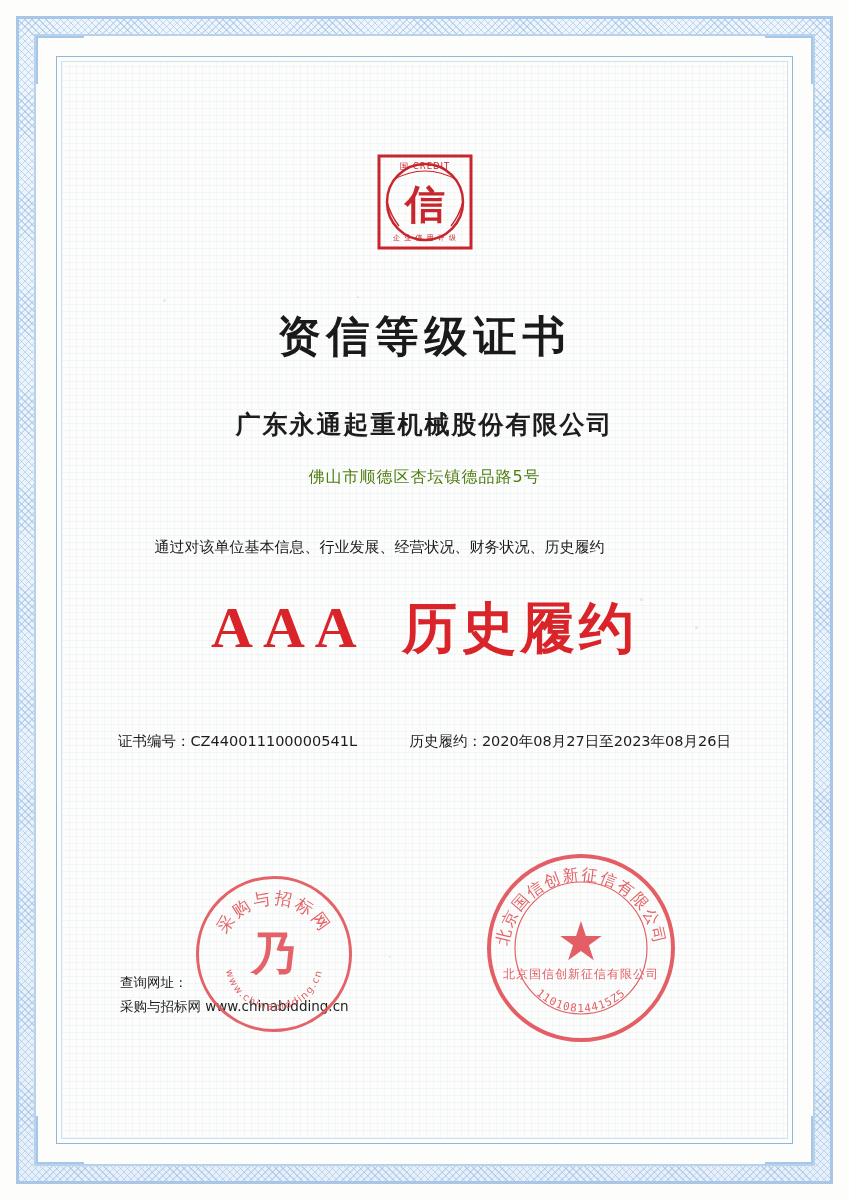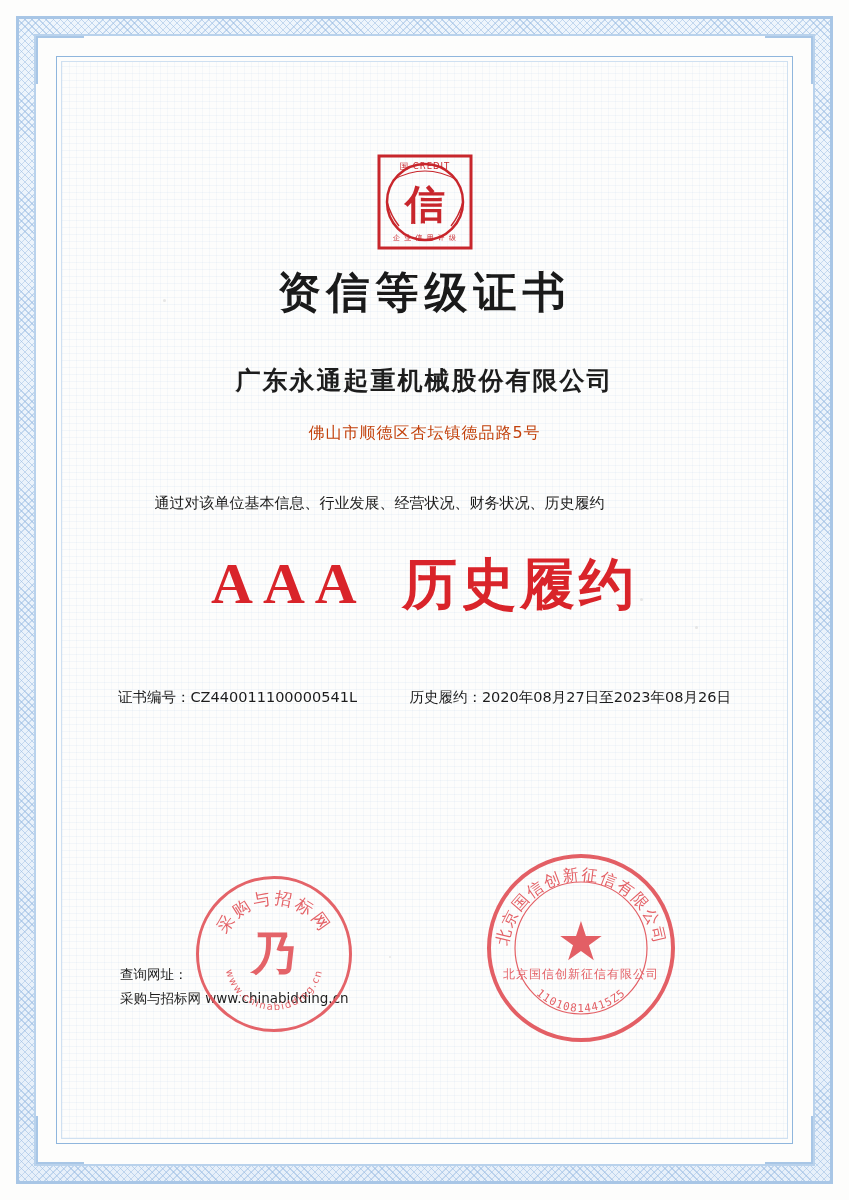--- a/index.html
+++ b/index.html
@@ -85,41 +85,42 @@
 
   
   .emblem {
     margin: 70px auto 0;
     width: 124px;
     height: 124px;
     position: relative;
   }
 
   .title {
+    margin-top: 44px;
     font-size: 43px;
     letter-spacing: 6px;
     font-weight: bold;
     color: #1a1a1a;
     font-family: Liberation Sans, sans-serif;
   }
 
   .company {
     margin-top: 42px;
     font-size: 25px;
     letter-spacing: 2px;
     font-weight: bold;
     color: #1d1d1d;
     font-family: "DejaVu Sans", sans-serif;
   }
 
   .address {
     margin-top: 26px;
     font-size: 16px;
     letter-spacing: 1px;
-    color: #c2410c;
+    color: #4d7c0f;
     font-family: "DejaVu Sans", sans-serif;
   }
 
   .statement {
     margin: 44px auto 0;
     width: 540px;
     font-size: 15px;
     line-height: 30px;
     color: #1c1c1c;
     text-align: left;
@@ -152,21 +153,21 @@
     font-size: 14.5px;
     color: #1c1c1c;
     font-family: "DejaVu Sans", sans-serif;
     text-align: center;
   }
 
   
   .footer {
     position: absolute;
     left: 50px;
-    bottom: 120px;
+    bottom: 112px;
     text-align: left;
     font-size: 13.5px;
     line-height: 24px;
     color: #1d1d1d;
     font-family: "DejaVu Sans", sans-serif;
   }
 
   
   .stamp {
     position: absolute;

